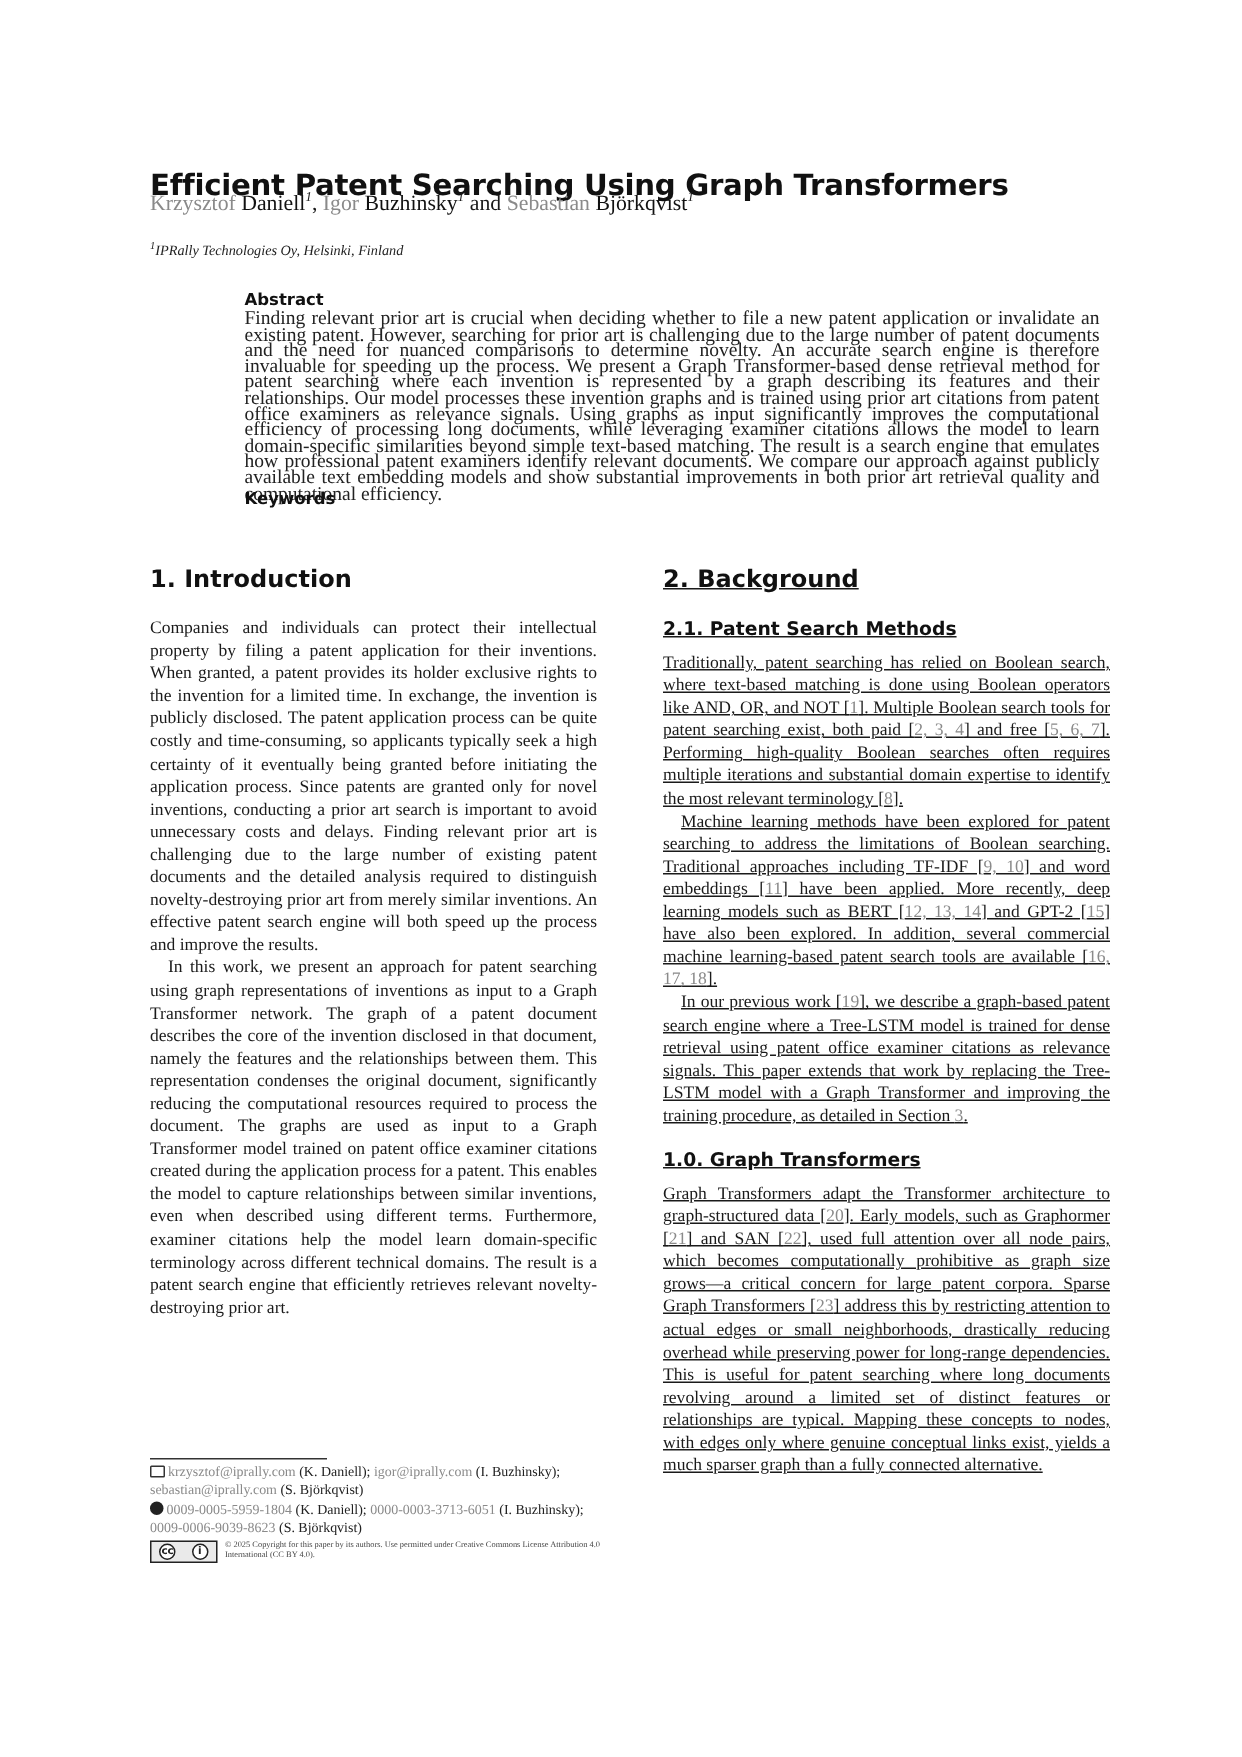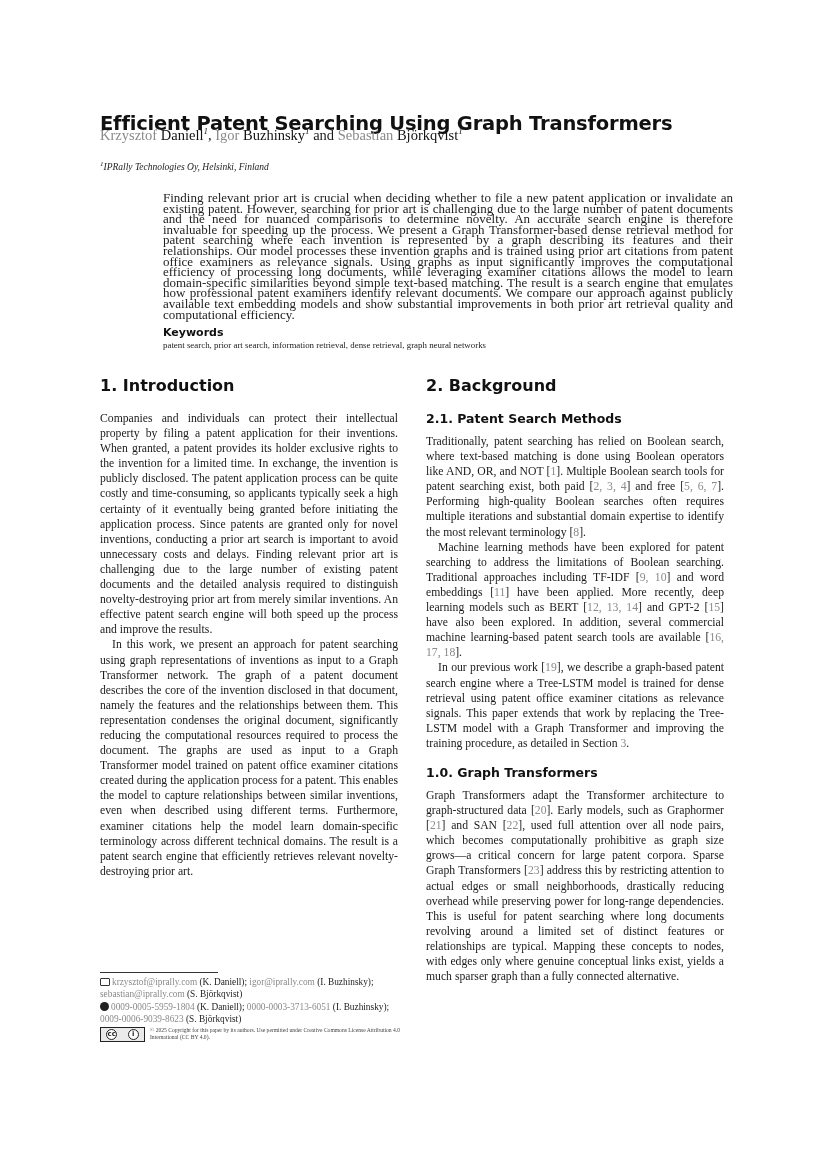--- a/index.html
+++ b/index.html
@@ -12,21 +12,21 @@
   .authors sup { font-style: italic; font-size: 9px; vertical-align: super; }
   .affil { position: absolute; left: 100px; top: 160px; font-size: 9.5px; font-style: italic; color: #222; }
   .affil sup { font-size: 7px; }
   .abstract { position: absolute; left: 163px; top: 193px; width: 570px; }
   .abstract h3, .keywords h3 { font-family: "DejaVu Sans", "Liberation Sans", sans-serif; font-size: 11px; font-weight: bold; color: #111; margin-bottom: 1px; }
   .abstract p { font-size: 13px; line-height: 10.6px; text-align: justify; color: #222; }
   .keywords { position: absolute; left: 163px; top: 326px; width: 570px; }
   .keywords p { font-size: 8.9px; color: #222; }
   .col { position: absolute; width: 298px; }
   .col-left { left: 100px; top: 376px; }
-  .col-right { left: 426px; top: 376px; }
+  .col-right { left: 442px; top: 376px; text-decoration: underline; }
   h2.sec { font-family: "DejaVu Sans", "Liberation Sans", sans-serif; font-size: 16px; font-weight: bold; color: #111; margin-bottom: 16px; }
   h3.subsec { font-family: "DejaVu Sans", "Liberation Sans", sans-serif; font-size: 12.5px; font-weight: bold; color: #111; margin-bottom: 8px; }
   .body-text { font-size: 11.7px; line-height: 15.1px; text-align: justify; hyphens: auto; color: #1a1a1a; }
   .body-text.indent { text-indent: 12px; }
   .cite { color: #8a8a8a; }
   .gap { height: 14px; }
   .footnote { position: absolute; left: 100px; top: 972px; width: 310px; font-size: 9.3px; line-height: 12.3px; color: #222; }
   .fn-rule { width: 118px; border-top: 1px solid #333; margin-bottom: 3px; }
   .fn-venue { font-style: italic; }
   .link { color: #8a8a8a; }
@@ -44,26 +44,26 @@
 
 <div class="authors">
   <span><span class="given">Krzysztof</span> <span class="family">Daniell</span><sup>1</sup></span><span>, </span>
   <span><span class="given">Igor</span> <span class="family">Buzhinsky</span><sup>1</sup></span><span> and </span>
   <span><span class="given">Sebastian</span> <span class="family">Björkqvist</span><sup>1</sup></span>
 </div>
 
 <div class="affil"><sup>1</sup><span>IPRally Technologies Oy, Helsinki, Finland</span></div>
 
 <div class="abstract">
+  <h3>Abstract</h3>
   <p>Finding relevant prior art is crucial when deciding whether to file a new patent application or invalidate an existing patent. However, searching for prior art is challenging due to the large number of patent documents and the need for nuanced comparisons to determine novelty. An accurate search engine is therefore invaluable for speeding up the process. We present a Graph Transformer-based dense retrieval method for patent searching where each invention is represented by a graph describing its features and their relationships. Our model processes these invention graphs and is trained using prior art citations from patent office examiners as relevance signals. Using graphs as input significantly improves the computational efficiency of processing long documents, while leveraging examiner citations allows the model to learn domain-specific similarities beyond simple text-based matching. The result is a search engine that emulates how professional patent examiners identify relevant documents. We compare our approach against publicly available text embedding models and show substantial improvements in both prior art retrieval quality and computational efficiency.</p>
 </div>
 
 <div class="keywords">
   <h3>Keywords</h3>
-  <p>patent search, prior art search, information retrieval, dense retrieval, graph neural networks</p>
 </div>
 
 <div class="col col-left">
   <h2 class="sec">1.  Introduction</h2>
   <p class="body-text">Companies and individuals can protect their intellectual property by filing a patent application for their inventions. When granted, a patent provides its holder exclusive rights to the invention for a limited time. In exchange, the invention is publicly disclosed. The patent application process can be quite costly and time-consuming, so applicants typically seek a high certainty of it eventually being granted before initiating the application process. Since patents are granted only for novel inventions, conducting a prior art search is important to avoid unnecessary costs and delays. Finding relevant prior art is challenging due to the large number of existing patent documents and the detailed analysis required to distinguish novelty-destroying prior art from merely similar inventions. An effective patent search engine will both speed up the process and improve the results.</p>
   <p class="body-text indent">In this work, we present an approach for patent searching using graph representations of inventions as input to a Graph Transformer network. The graph of a patent document describes the core of the invention disclosed in that document, namely the features and the relationships between them. This representation condenses the original document, significantly reducing the computational resources required to process the document. The graphs are used as input to a Graph Transformer model trained on patent office examiner citations created during the application process for a patent. This enables the model to capture relationships between similar inventions, even when described using different terms. Furthermore, examiner citations help the model learn domain-specific terminology across different technical domains. The result is a patent search engine that efficiently retrieves relevant novelty-destroying prior art.</p>
 </div>
 
 <div class="col col-right">
   <h2 class="sec">2.  Background</h2>

